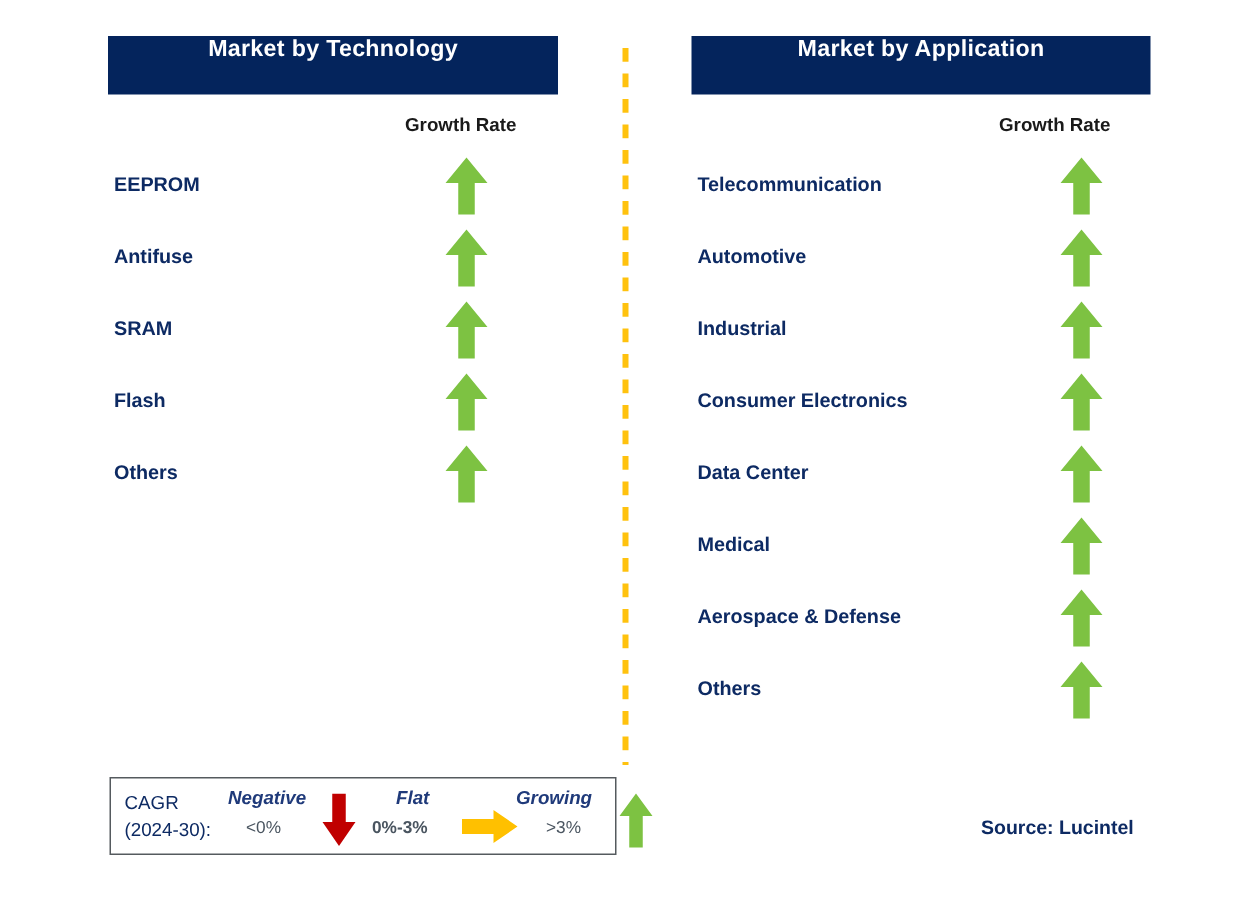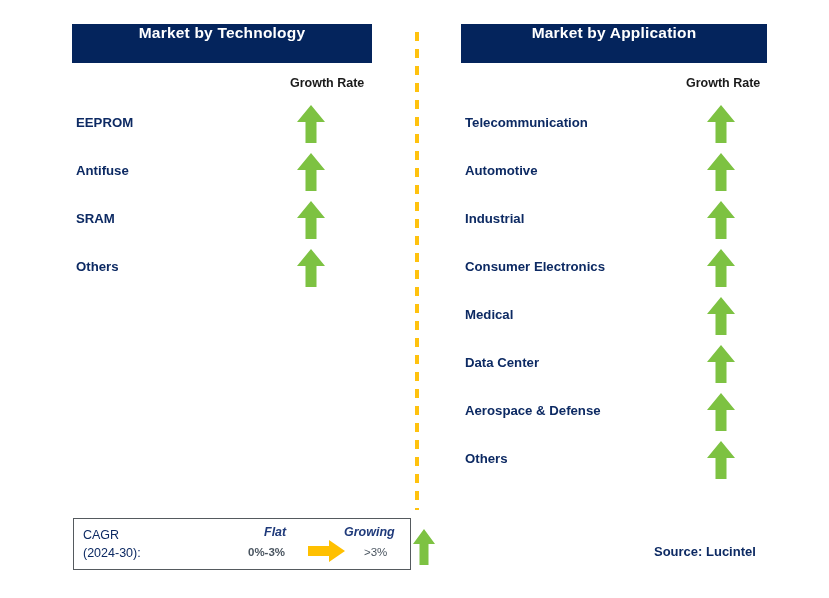--- a/index.html
+++ b/index.html
@@ -43,21 +43,20 @@
     white-space: nowrap;
   }
 
   .growth-rate-label {
     position: absolute;
     top: 76px;
     font-size: 12.5px;
     font-weight: bold;
     color: #1a1a1a;
     white-space: nowrap;
-    margin-left: 20px;
   }
   #panel-technology .growth-rate-label { left: 198px; }
   #panel-application .growth-rate-label { left: 205px; }
 
   
   .rows {
     position: absolute;
     left: 0;
     top: 104px;
     width: 100%;
@@ -201,20 +200,28 @@
       </div>
       <div class="row">
         <div class="row-label">SRAM</div>
         <div class="row-arrow">
           <svg class="arrow-svg" viewBox="0 0 30 40" preserveAspectRatio="none" aria-hidden="true">
             <polygon points="15,1 29,18 20.5,18 20.5,39 9.5,39 9.5,18 1,18" fill="#7dc242"></polygon>
           </svg>
         </div>
       </div>
       <div class="row">
+        <div class="row-label">Flash</div>
+        <div class="row-arrow">
+          <svg class="arrow-svg" viewBox="0 0 30 40" preserveAspectRatio="none" aria-hidden="true">
+            <polygon points="15,1 29,18 20.5,18 20.5,39 9.5,39 9.5,18 1,18" fill="#7dc242"></polygon>
+          </svg>
+        </div>
+      </div>
+      <div class="row">
         <div class="row-label">Others</div>
         <div class="row-arrow">
           <svg class="arrow-svg" viewBox="0 0 30 40" preserveAspectRatio="none" aria-hidden="true">
             <polygon points="15,1 29,18 20.5,18 20.5,39 9.5,39 9.5,18 1,18" fill="#7dc242"></polygon>
           </svg>
         </div>
       </div>
     </div>
 </div>
 
@@ -250,29 +257,29 @@
       </div>
       <div class="row">
         <div class="row-label">Consumer Electronics</div>
         <div class="row-arrow">
           <svg class="arrow-svg" viewBox="0 0 30 40" preserveAspectRatio="none" aria-hidden="true">
             <polygon points="15,1 29,18 20.5,18 20.5,39 9.5,39 9.5,18 1,18" fill="#7dc242"></polygon>
           </svg>
         </div>
       </div>
       <div class="row">
+        <div class="row-label">Data Center</div>
+        <div class="row-arrow">
+          <svg class="arrow-svg" viewBox="0 0 30 40" preserveAspectRatio="none" aria-hidden="true">
+            <polygon points="15,1 29,18 20.5,18 20.5,39 9.5,39 9.5,18 1,18" fill="#7dc242"></polygon>
+          </svg>
+        </div>
+      </div>
+      <div class="row">
         <div class="row-label">Medical</div>
-        <div class="row-arrow">
-          <svg class="arrow-svg" viewBox="0 0 30 40" preserveAspectRatio="none" aria-hidden="true">
-            <polygon points="15,1 29,18 20.5,18 20.5,39 9.5,39 9.5,18 1,18" fill="#7dc242"></polygon>
-          </svg>
-        </div>
-      </div>
-      <div class="row">
-        <div class="row-label">Data Center</div>
         <div class="row-arrow">
           <svg class="arrow-svg" viewBox="0 0 30 40" preserveAspectRatio="none" aria-hidden="true">
             <polygon points="15,1 29,18 20.5,18 20.5,39 9.5,39 9.5,18 1,18" fill="#7dc242"></polygon>
           </svg>
         </div>
       </div>
       <div class="row">
         <div class="row-label">Aerospace &amp; Defense</div>
         <div class="row-arrow">
           <svg class="arrow-svg" viewBox="0 0 30 40" preserveAspectRatio="none" aria-hidden="true">
@@ -292,20 +299,29 @@
 </div>
 
 <div id="vertical-divider"></div>
 
 <div id="legend-box">
   <div class="legend-cagr">
     <span>CAGR</span>
     <span>(2024-30):</span>
   </div>
 
+  <div class="legend-group" id="legend-group-negative">
+    <div class="legend-word">Negative</div>
+    <div class="legend-range">&lt;0%</div>
+    <div class="legend-icon">
+      <svg class="arrow-svg" viewBox="0 0 24 36" preserveAspectRatio="none" aria-hidden="true">
+        <polygon points="7.5,0 16.5,0 16.5,19 23,19 12,35 1,19 7.5,19" fill="#c00000"></polygon>
+      </svg>
+    </div>
+  </div>
 
   <div class="legend-group" id="legend-group-flat">
     <div class="legend-word">Flat</div>
     <div class="legend-range">0%-3%</div>
     <div class="legend-icon">
       <svg class="arrow-svg" viewBox="0 0 38 24" preserveAspectRatio="none" aria-hidden="true">
         <polygon points="0,7 21,7 21,1 37,12 21,23 21,17 0,17" fill="#ffc000"></polygon>
       </svg>
     </div>
   </div>

